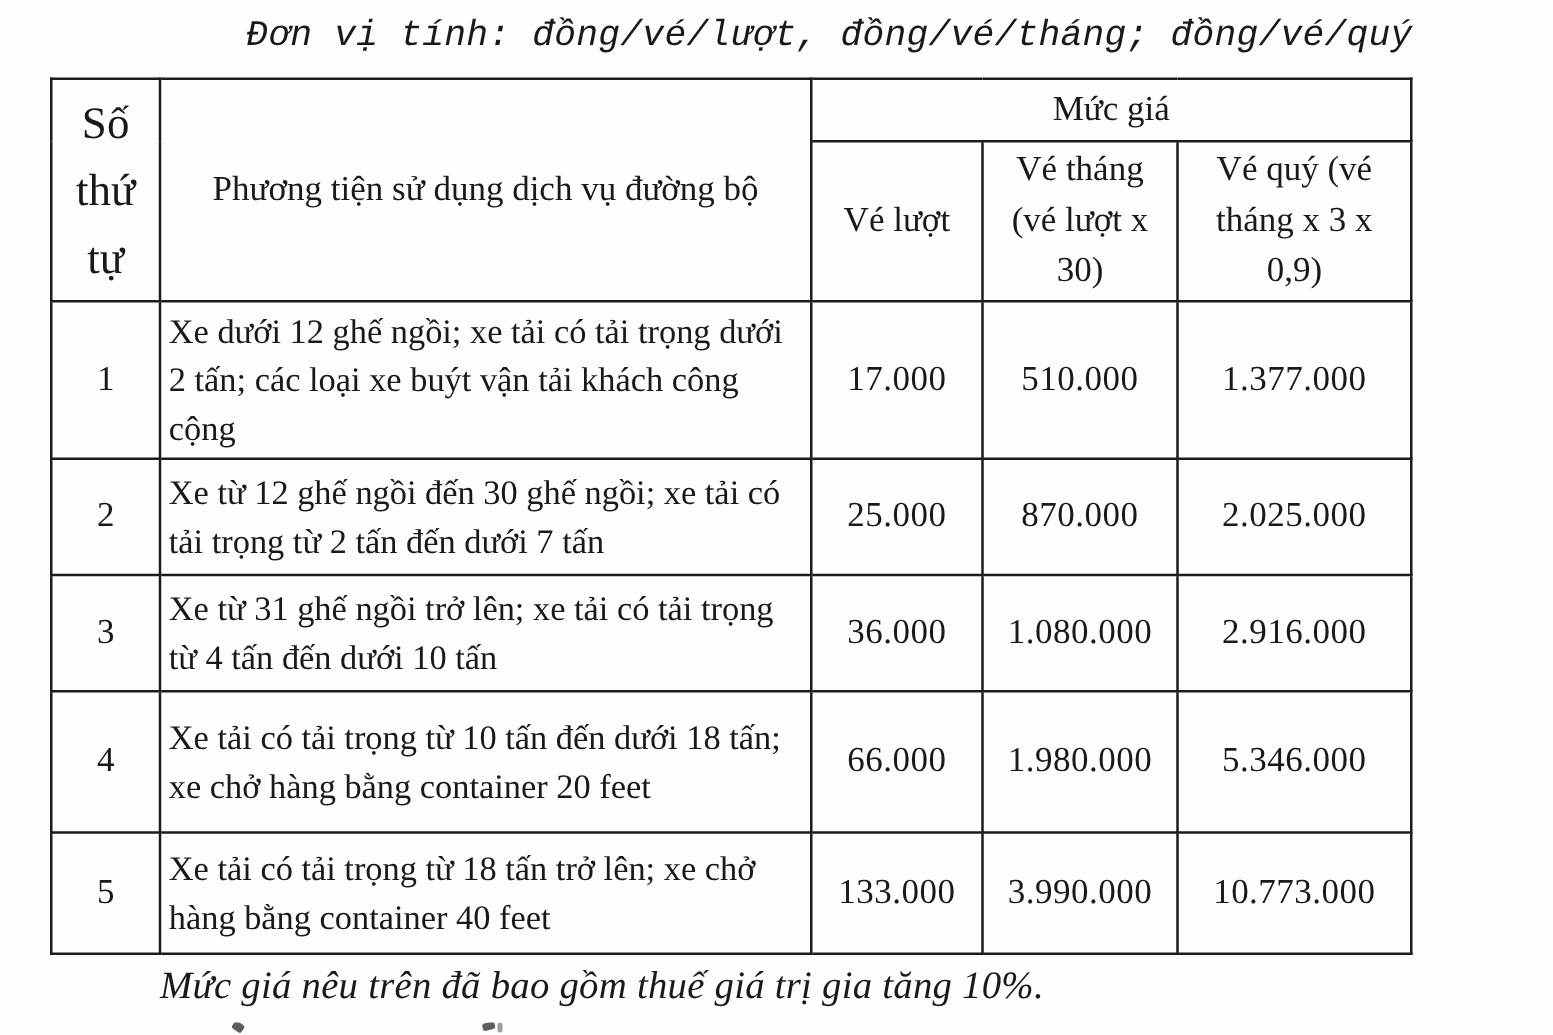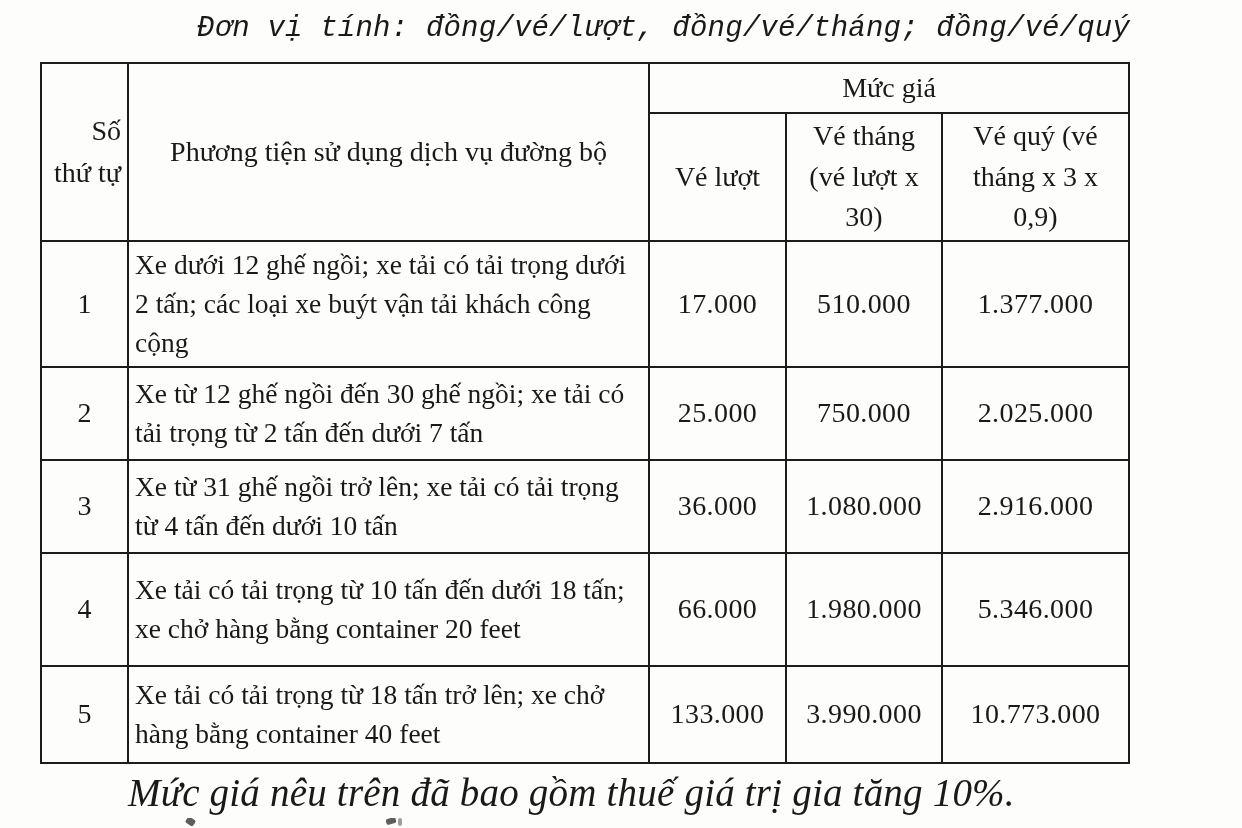--- a/index.html
+++ b/index.html
@@ -61,22 +61,22 @@
     margin-top: 11px;
   }
   th.h-sub {
     height: 118px;
     text-align: center;
     font-size: 28px;
     line-height: 1.45;
     padding: 2px 10px;
   }
   th.h-stt {
-    text-align: right;
-    font-size: 28px;
+    text-align: center;
+    font-size: 36px;
     line-height: 1.5;
     padding: 2px 14px;
   }
   th.h-vehicle {
     text-align: center;
     font-size: 28px;
     padding: 2px 14px;
   }
   td.stt-cell {
     text-align: center;
@@ -98,21 +98,21 @@
   tr.r3 { height: 93px;  }
   tr.r4 { height: 113px; }
   tr.r5 { height: 97px;  }
 
   
   .vat-note {
     position: absolute;
     top: 770px;
     left: 128px;
     font-style: italic;
-    font-size: 39px;
+    font-size: 31px;
     letter-spacing: 0.2px;
     white-space: nowrap;
   }
   
   .clipped-line {
     position: absolute;
     top: 818px;
     left: 128px;
     width: 420px;
     height: 10px;
@@ -161,21 +161,21 @@
         <td class="stt-cell">1</td>
         <td class="vehicle-cell">Xe dưới 12 ghế ngồi; xe tải có tải trọng dưới 2 tấn; các loại xe buýt vận tải khách công cộng</td>
         <td class="price-cell">17.000</td>
         <td class="price-cell">510.000</td>
         <td class="price-cell">1.377.000</td>
       </tr>
       <tr class="r2">
         <td class="stt-cell">2</td>
         <td class="vehicle-cell">Xe từ 12 ghế ngồi đến 30 ghế ngồi; xe tải có tải trọng từ 2 tấn đến dưới 7 tấn</td>
         <td class="price-cell">25.000</td>
-        <td class="price-cell">750.000</td>
+        <td class="price-cell">870.000</td>
         <td class="price-cell">2.025.000</td>
       </tr>
       <tr class="r3">
         <td class="stt-cell">3</td>
         <td class="vehicle-cell">Xe từ 31 ghế ngồi trở lên; xe tải có tải trọng từ 4 tấn đến dưới 10 tấn</td>
         <td class="price-cell">36.000</td>
         <td class="price-cell">1.080.000</td>
         <td class="price-cell">2.916.000</td>
       </tr>
       <tr class="r4">

